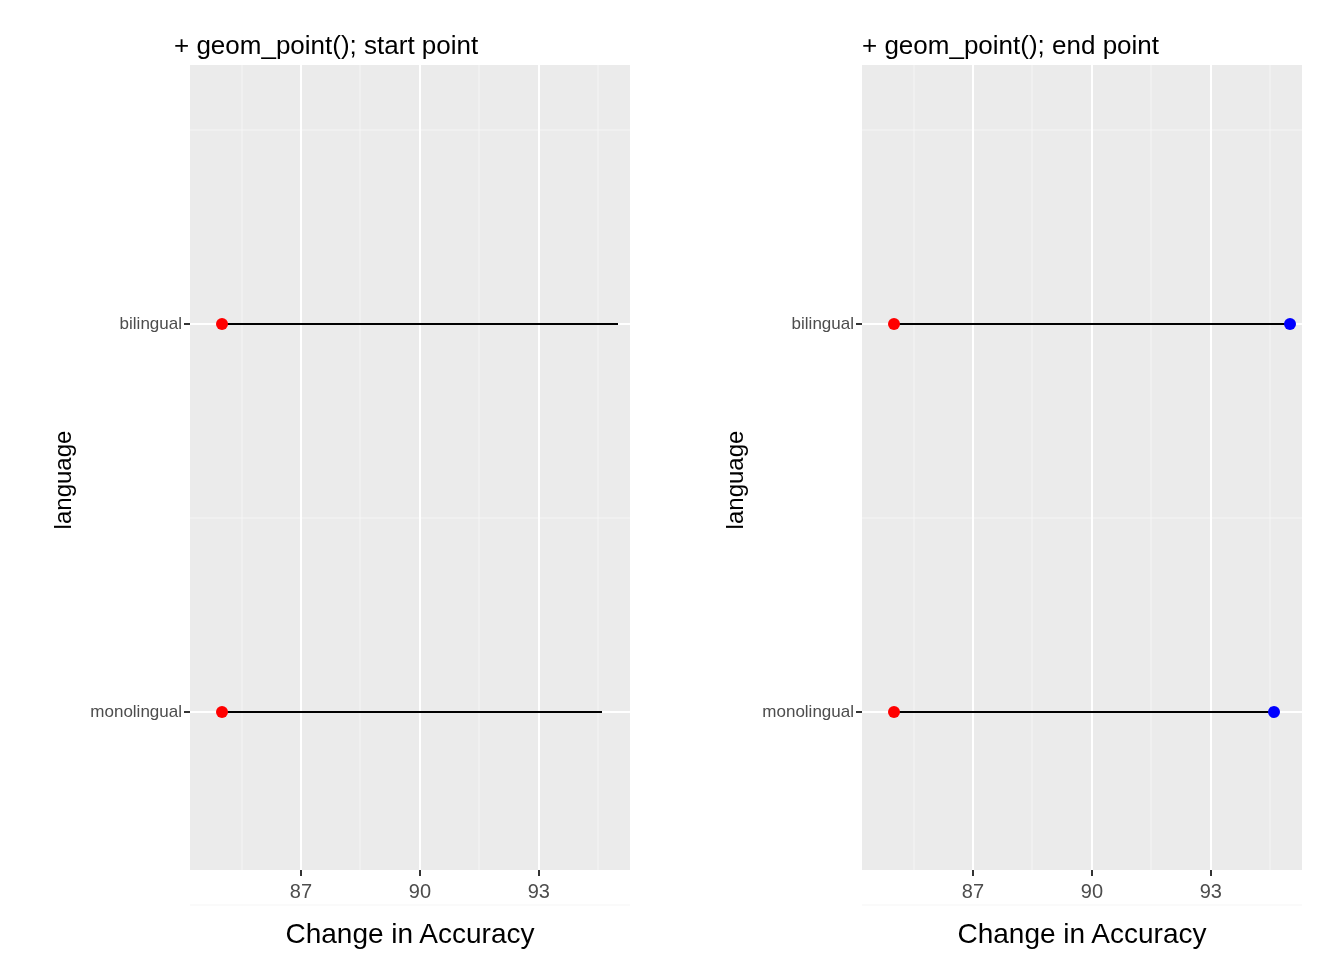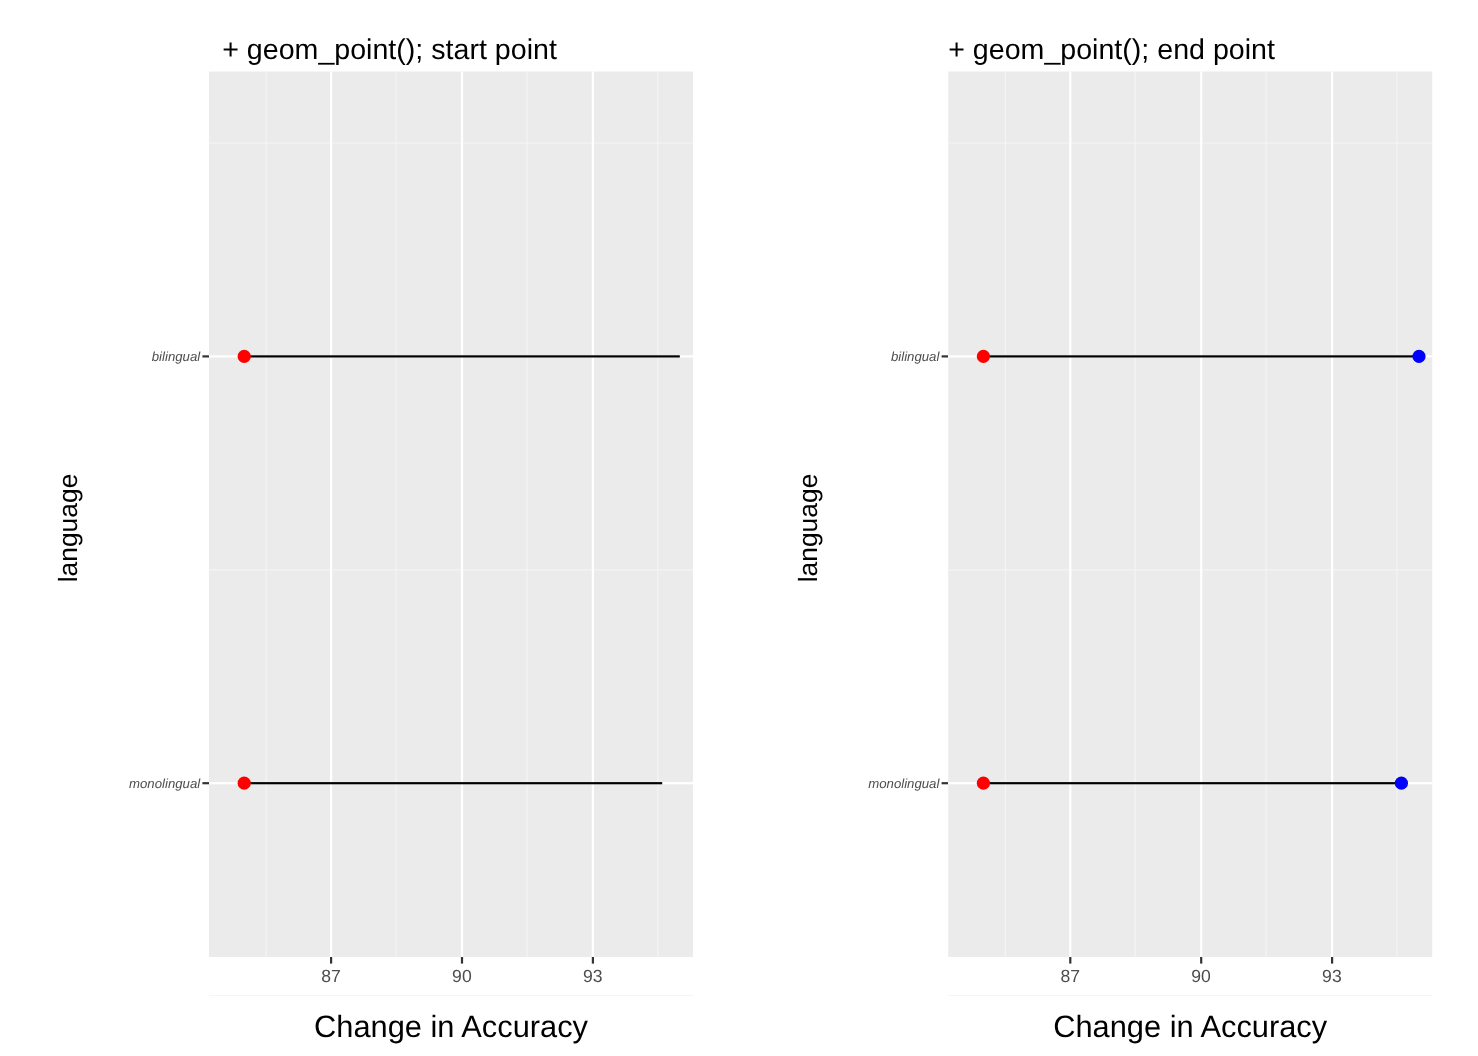--- a/index.html
+++ b/index.html
@@ -42,35 +42,34 @@
   .xlabel {
     position: absolute;
     bottom: 10px;
     font-size: 28px;
     text-align: center;
   }
   .ytick-label {
     position: absolute;
     transform: translateY(-50%);
     text-align: left;
-    font-size: 12px;
+    font-size: 17px;
     color: #4d4d4d;
-    font-style: italic;
   }
   .ytick-mark {
     position: absolute;
     width: 6px;
     height: 2px;
     background: #333;
     transform: translateY(-50%);
   }
   .xtick-label {
     position: absolute;
     transform: translateX(-50%);
-    font-size: 16px;
+    font-size: 20px;
     color: #4d4d4d;
     text-align: center;
   }
   .xtick-mark {
     position: absolute;
     width: 2px;
     height: 6px;
     background: #333;
     transform: translateX(-50%);
   }
@@ -123,21 +122,21 @@
     border-radius: 50%;
     transform: translate(-50%, -50%);
   }
 </style>
 </head>
 <body>
 
 <div class="figure">
 
   <div class="facet">
-    <div class="title" style="left:202px;">+ geom_point(); start point</div>
+    <div class="title" style="left:174px;">+ geom_point(); start point</div>
     <div class="ylabel">language</div>
 
     <div class="ytick-label" style="right:490px; top:324px;">bilingual</div>
     <div class="ytick-mark" style="left:184px; top:324px;"></div>
     <div class="ytick-label" style="right:490px; top:712px;">monolingual</div>
     <div class="ytick-mark" style="left:184px; top:712px;"></div>
 
     <div class="panel" style="left:190px; top:65px; width:440px; height:805px;">
 
       <div class="gridline-h-minor" style="top:65px;"></div>

